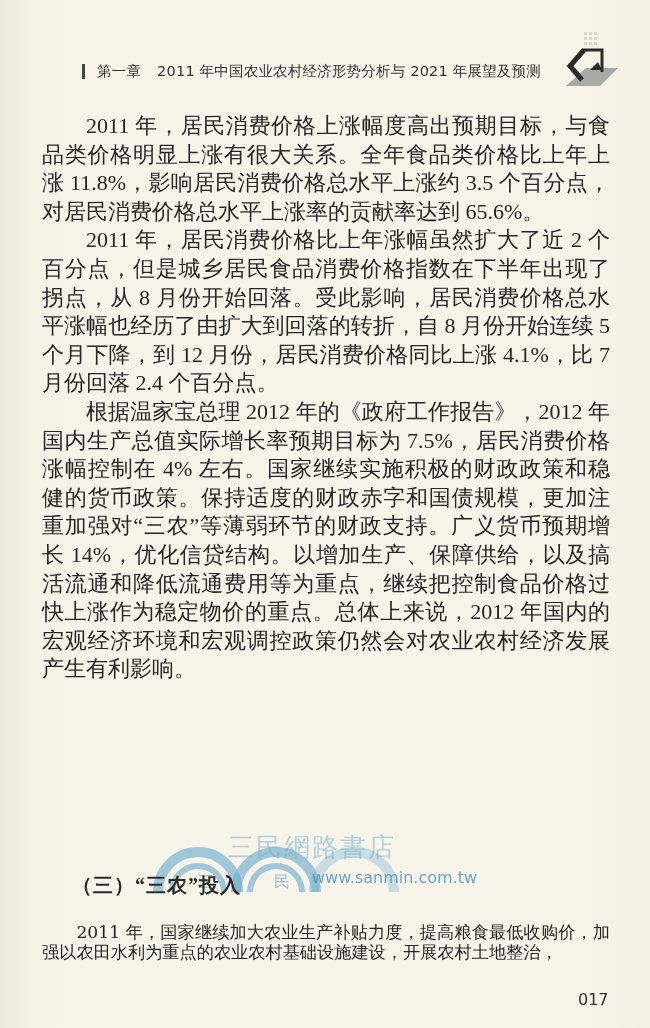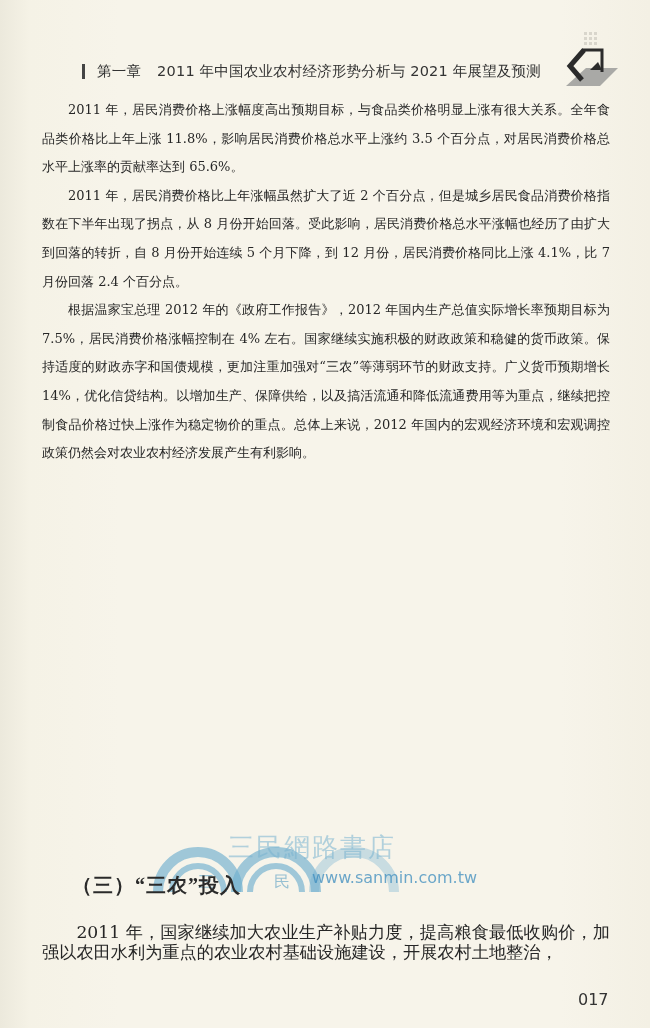--- a/index.html
+++ b/index.html
@@ -22,23 +22,24 @@
       letter-spacing: 0.2px;
     }
     .running-head .bar {
       width: 3px; height: 15px; background: #444; margin-right: 12px;
     }
     .running-head .chapter { margin-right: 16px; }
     .corner-icon {
       position: absolute; left: 556px; top: 28px; width: 64px; height: 62px;
     }
     .body-text {
-      position: absolute; left: 42px; top: 96px; width: 568px;
-      font-size: 13px; line-height: 28.6px;
+      position: absolute; left: 42px; top: 112px; width: 568px;
+      font-size: 22px; line-height: 28.6px;
       text-align: justify;
+      font-family: Liberation Serif, serif;
     }
     .body-text p {
       margin: 0; text-indent: 2em;
     }
     .section-heading {
       position: absolute; left: 72px; top: 872px;
       font-family: Liberation Serif, serif;
       font-size: 20px; font-weight: bold; color: #2a2a2a;
       letter-spacing: 1px;
     }

